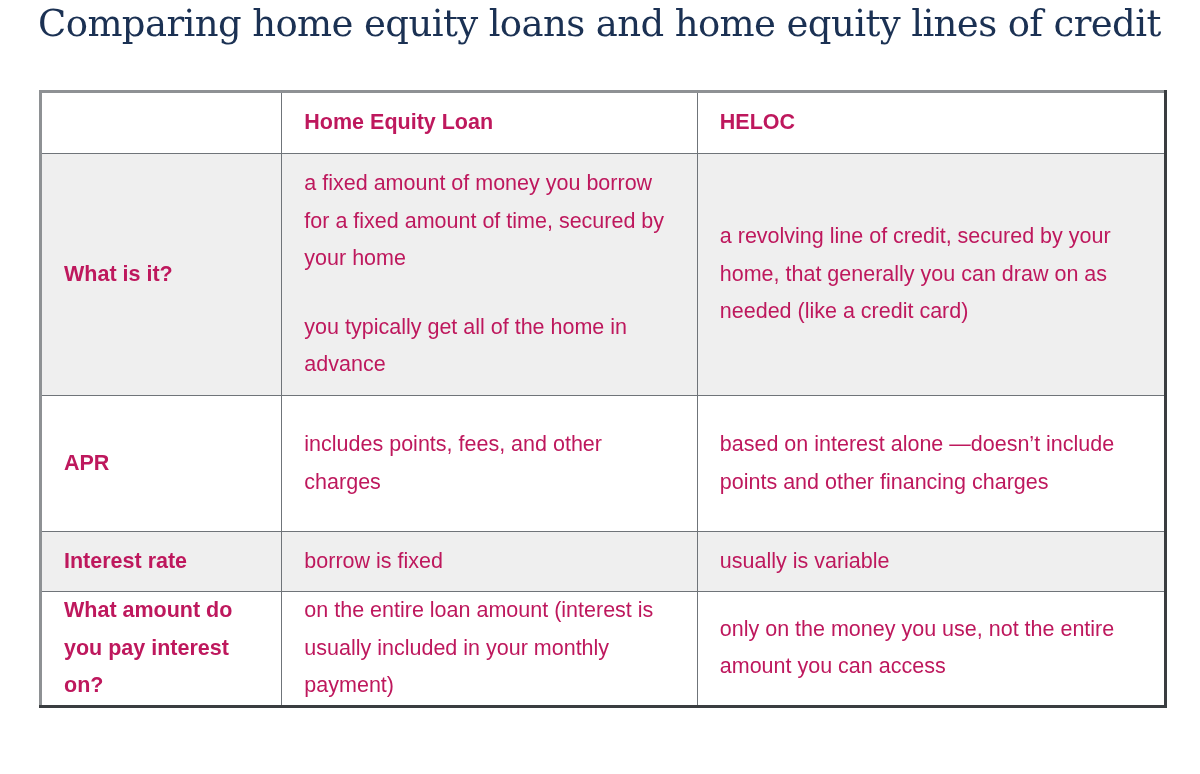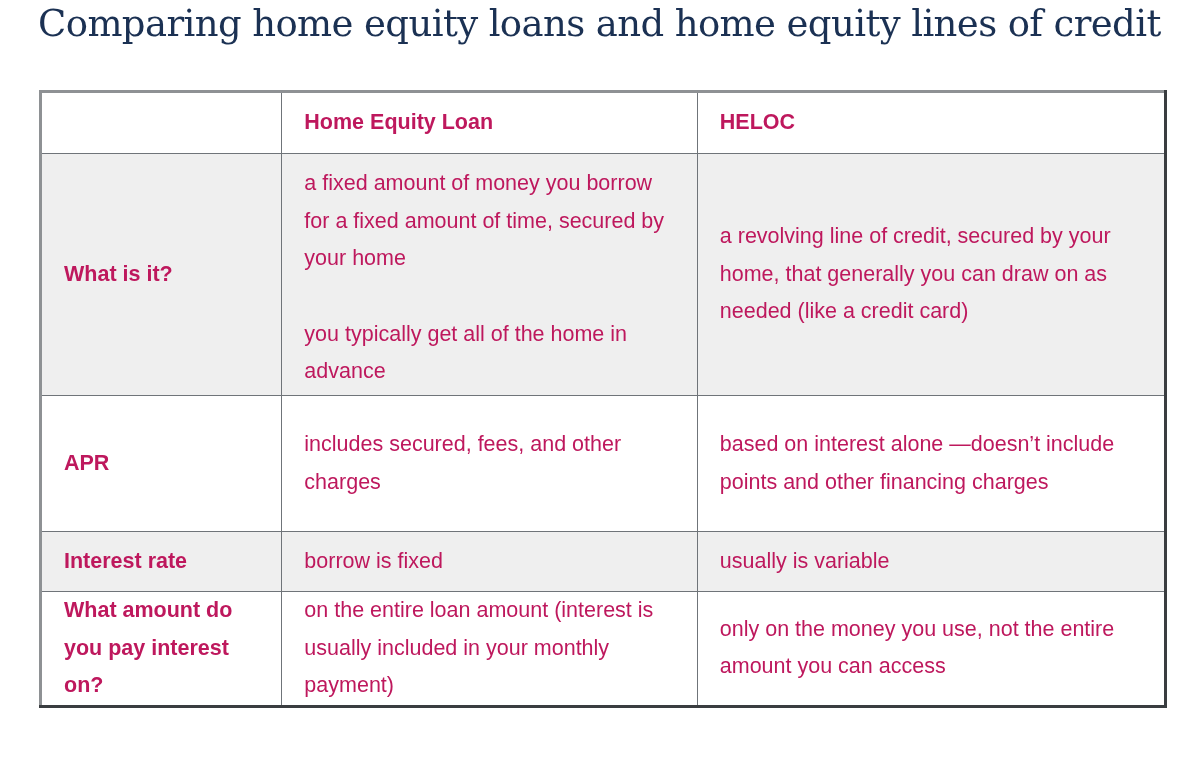--- a/index.html
+++ b/index.html
@@ -24,21 +24,21 @@
       font-size: 21.5px; line-height: 37.5px;
       vertical-align: middle;
     }
     td.c1 { width: 196px; }
     td.c2 { width: 372px; }
     td.c3 { width: 424px; }
     tr.shade td { background: #efefef; }
     tr.white td { background: #ffffff; }
     .head td { height: 60px; font-weight: bold; }
     .label { font-weight: bold; }
-    .para { display: block; margin-top: 7px; }
+    .para { display: block; }
     .gap { display: block; height: 31px; }
   </style>
 </head>
 <body>
 
 <h1 class="title">Comparing home equity loans and home equity lines of credit</h1>
 
 <table class="cmp">
   <tbody>
       <tr class="head white">
@@ -50,21 +50,21 @@
     <td class="c1 label">What is it?</td>
     <td class="c2">
       <span class="para">a fixed amount of money you borrow for a fixed amount of time, secured by your home</span>
       <span class="gap"></span>
       <span class="para">you typically get all of the home in advance</span>
     </td>
     <td class="c3">a revolving line of credit, secured by your home, that generally you can draw on as needed (like a credit card)</td>
   </tr>
   <tr class="white" style="height:136px;padding-left:48px;">
     <td class="c1 label">APR</td>
-    <td class="c2">includes secured, fees, and other charges</td>
+    <td class="c2">includes points, fees, and other charges</td>
     <td class="c3">based on interest alone —doesn’t include points and other financing charges</td>
   </tr>
   <tr class="shade" style="height:60px;">
     <td class="c1 label">Interest rate</td>
     <td class="c2">borrow is fixed</td>
     <td class="c3">usually is variable</td>
   </tr>
   <tr class="white" style="height:112px;margin-left:12px;">
     <td class="c1 label">What amount do you pay interest on?</td>
     <td class="c2">on the entire loan amount (interest is usually included in your monthly payment)</td>

